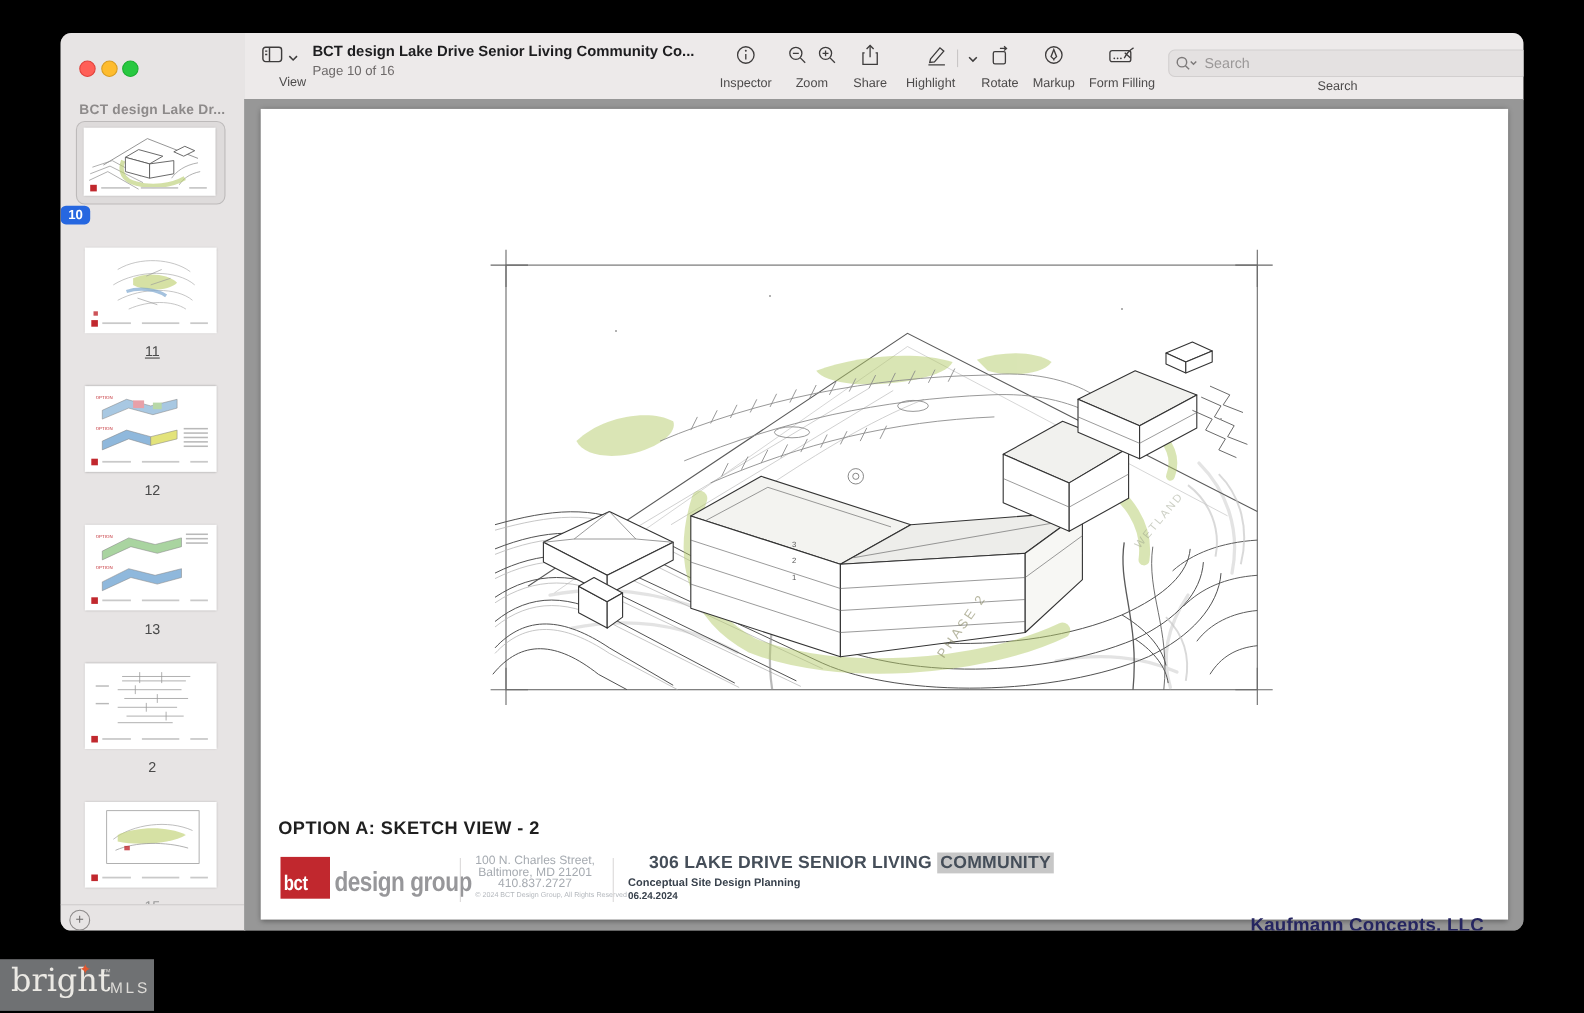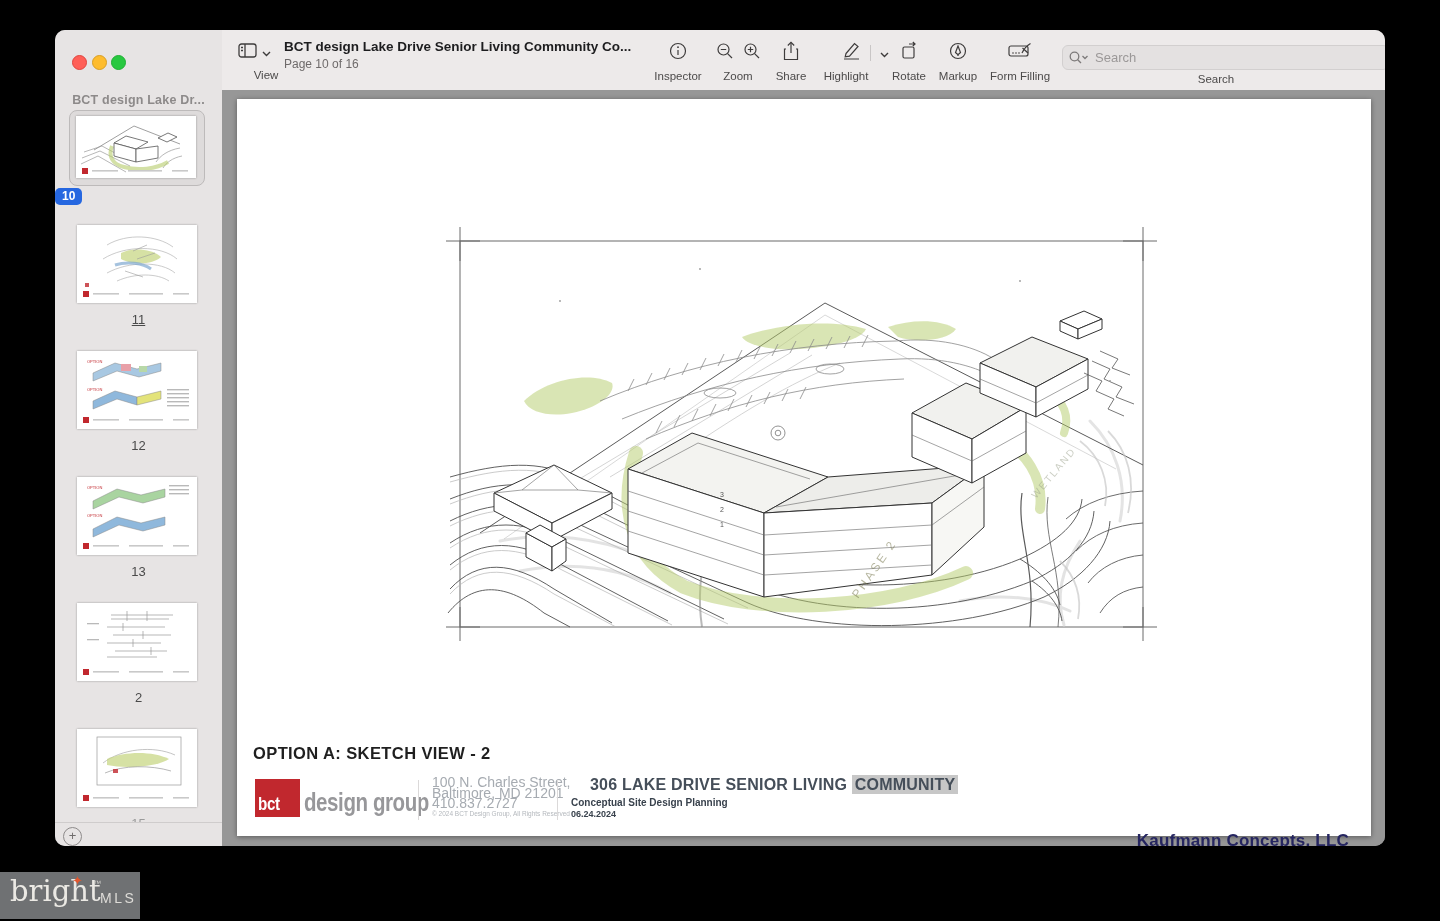--- a/index.html
+++ b/index.html
@@ -53,21 +53,21 @@
            box-shadow:0 1px 5px rgba(0,0,0,.4);}
   .sketch{position:absolute;left:207px;top:126px;width:715px;height:418px;}
   .caption{position:absolute;left:16px;top:645px;font-size:16.5px;font-weight:800;color:#1f1f1f;
            letter-spacing:.4px;}
   .redsq{position:absolute;left:18px;top:680px;width:45px;height:38px;background:#c1282e;}
   .redsq span{position:absolute;left:3px;bottom:2px;color:#fff;font-size:19px;font-weight:700;
               transform:scaleX(.8);transform-origin:left bottom;letter-spacing:-.5px;}
   .dgtext{position:absolute;left:67px;top:689px;font-size:25px;font-weight:700;color:#97979a;
           transform:scaleX(.82);transform-origin:left top;letter-spacing:-.5px;white-space:nowrap;}
   .vdiv{position:absolute;top:681px;width:1px;height:40px;background:#dbd9d9;}
-  .addr{position:absolute;left:195px;top:678px;font-size:14px;line-height:10.5px;color:#a6abb1;}
+  .addr{position:absolute;left:195px;top:678px;font-size:11px;line-height:10.5px;color:#a6abb1;text-align:center;}
   .copyr{position:absolute;left:195px;top:711px;font-size:6.5px;color:#b4b8bd;}
   .projtitle{position:absolute;left:353px;top:677px;font-size:16px;font-weight:700;color:#454e59;
              letter-spacing:.2px;white-space:nowrap;}
   .hl{background:#c7c7c7;padding:1px 3px;}
   .projsub{position:absolute;left:334px;top:698px;font-size:10px;font-weight:700;color:#39424d;}
   .projdate{position:absolute;left:334px;top:710px;font-size:9px;font-weight:600;color:#39424d;}
   .client{position:absolute;right:22px;top:732px;font-size:17px;font-weight:800;color:#252560;
           letter-spacing:.2px;}
   
   .wm{position:absolute;left:0;top:872px;width:140px;height:47px;background:#6f7173;}

